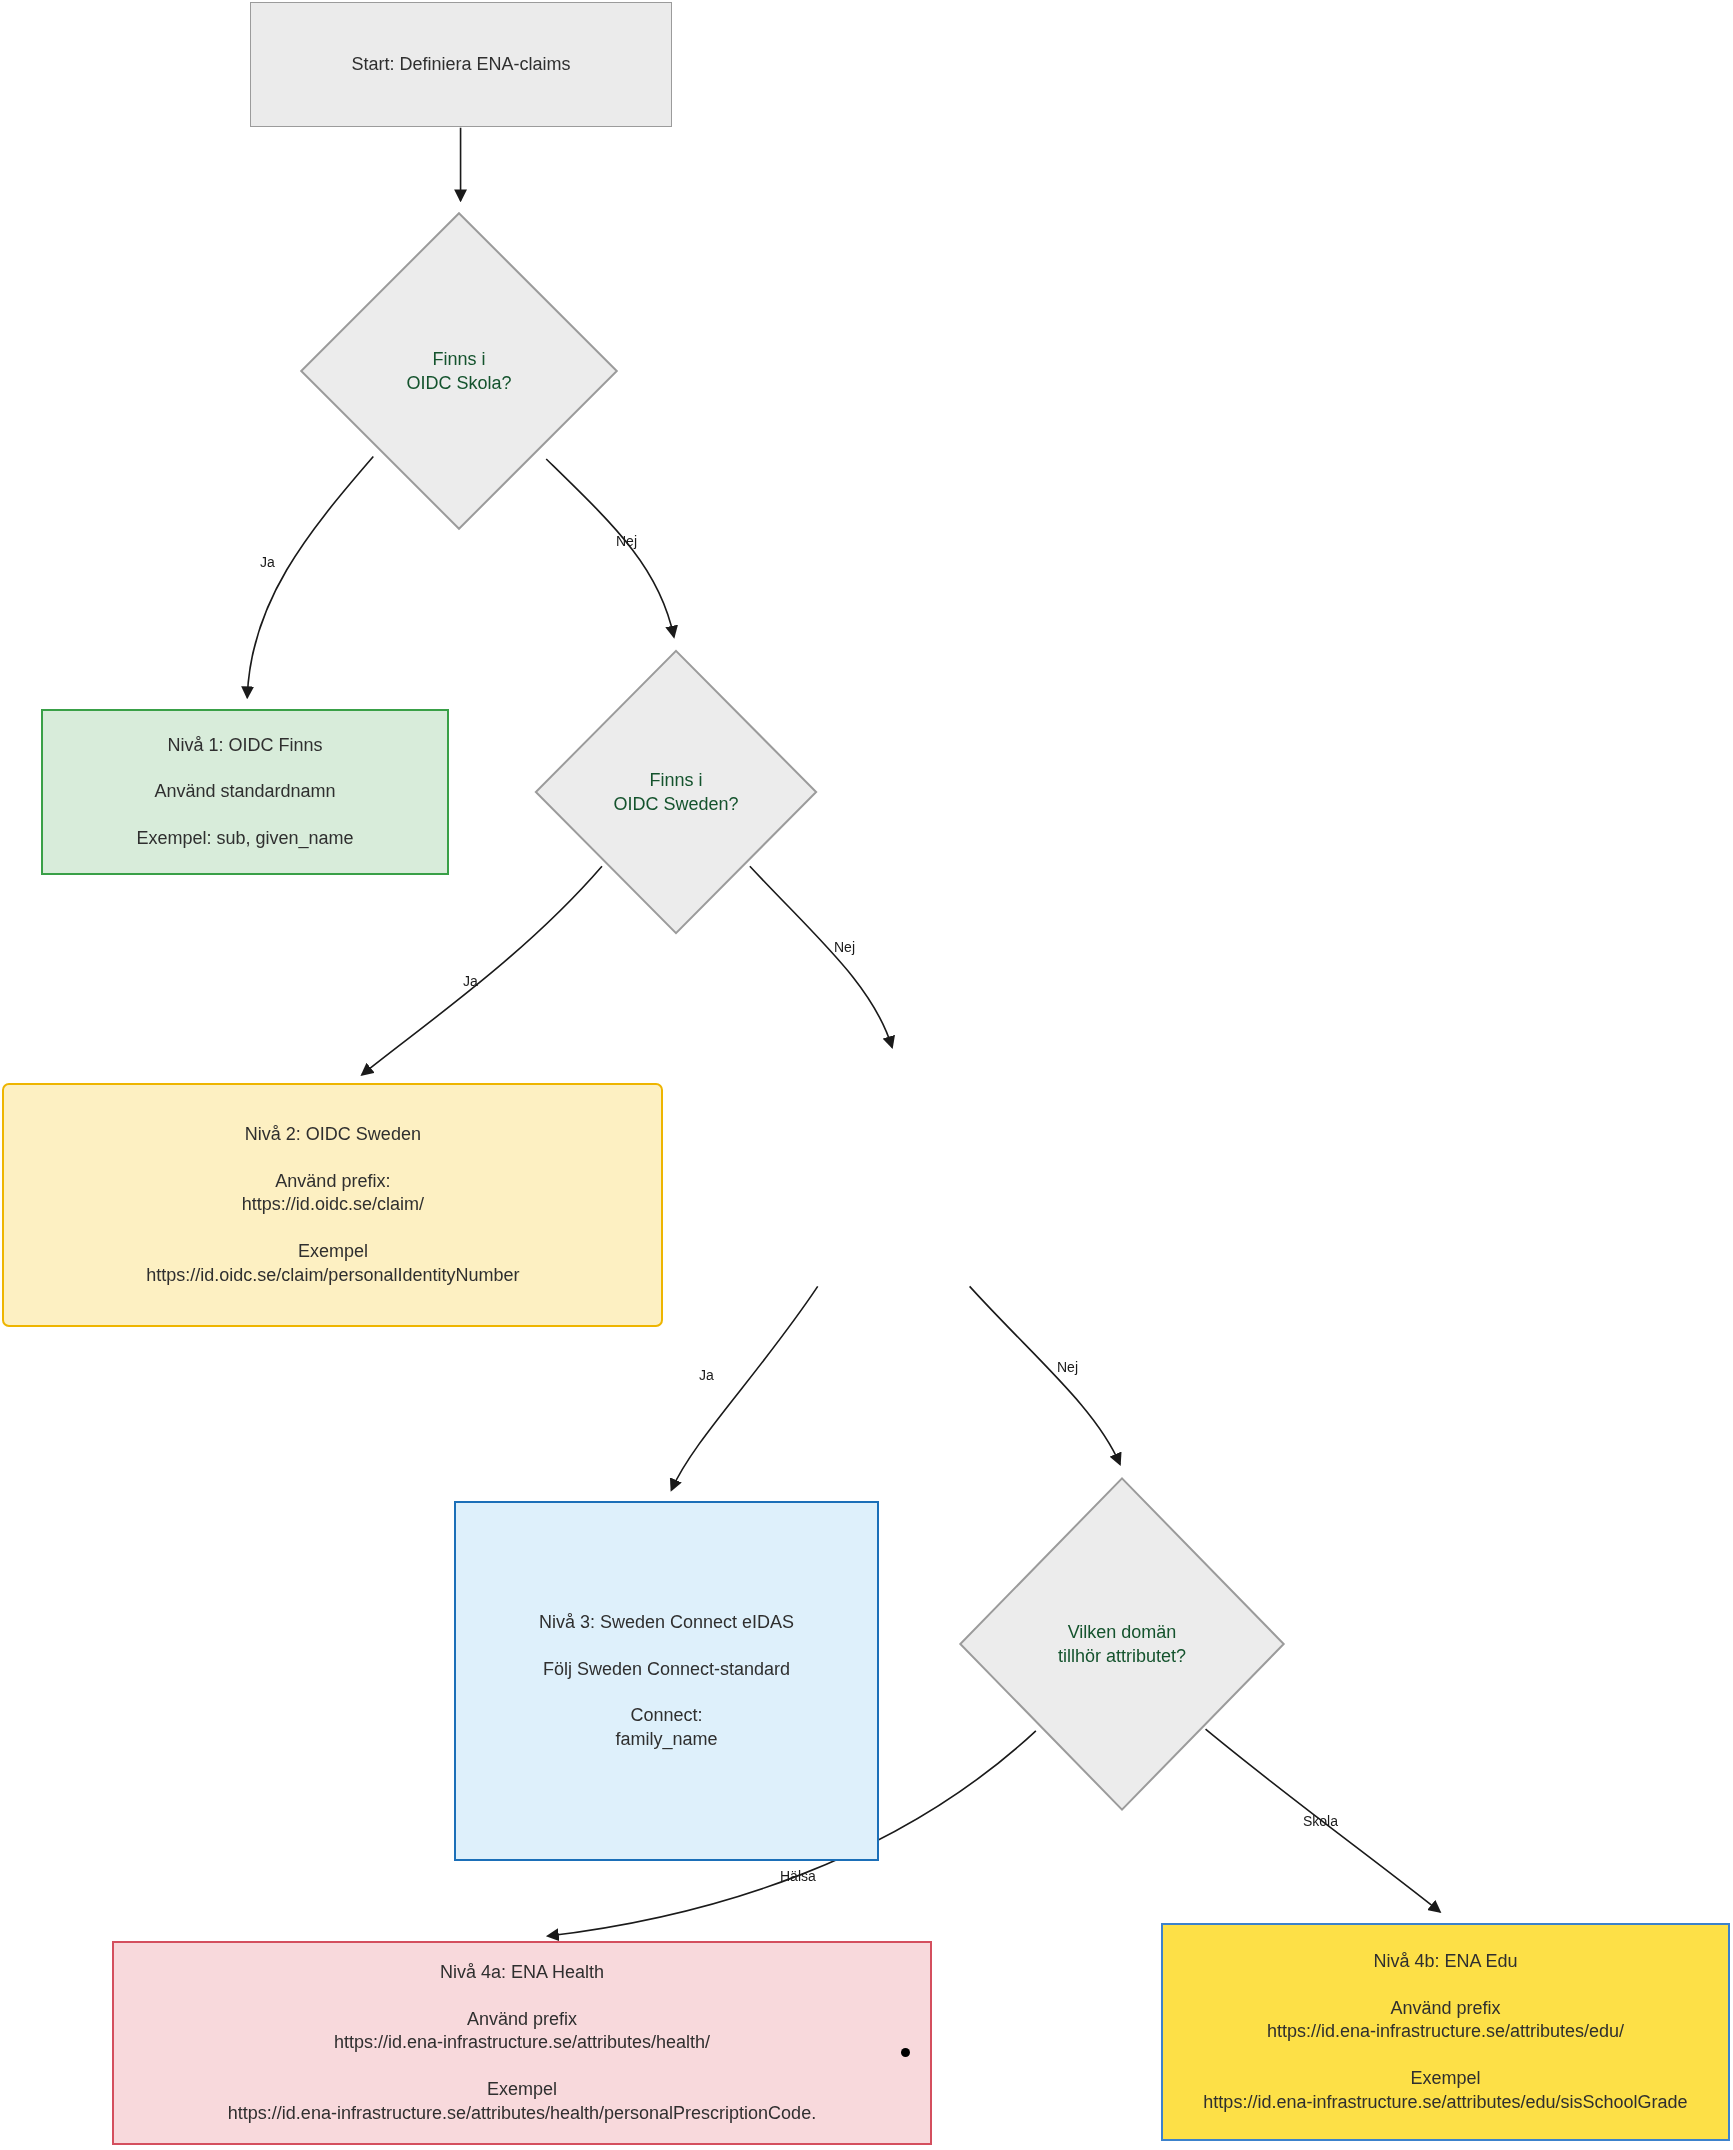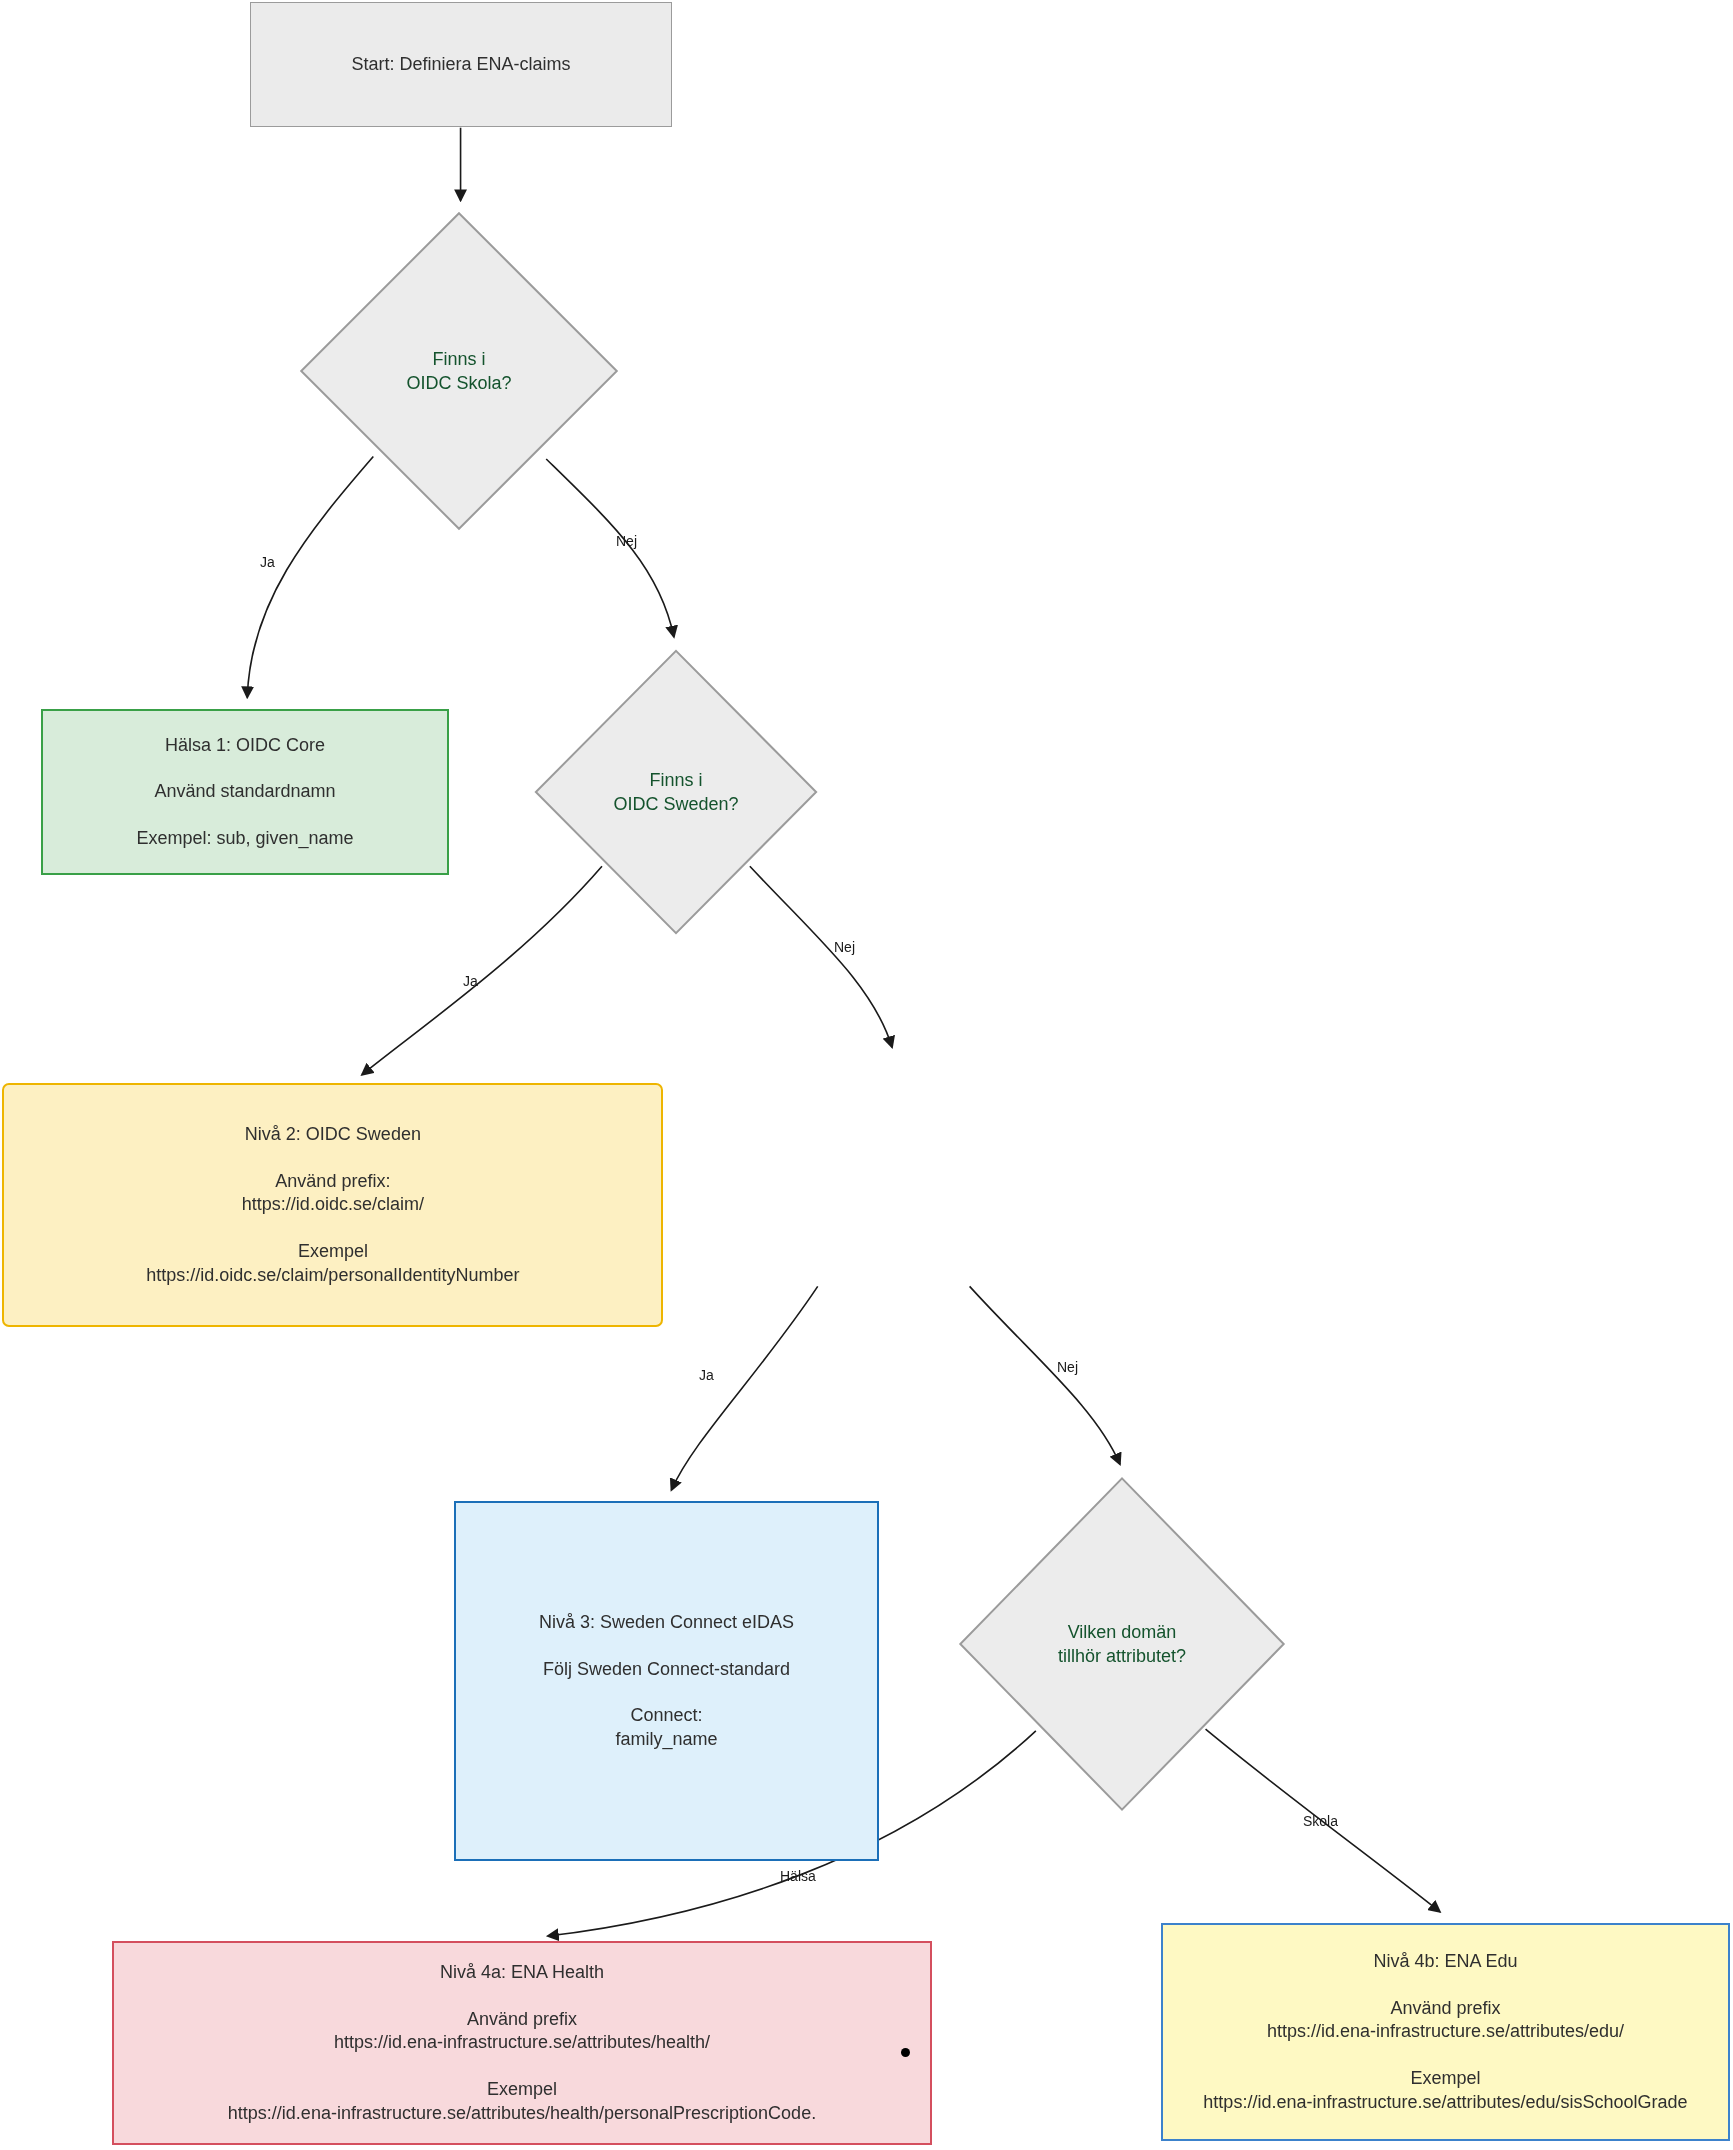--- a/index.html
+++ b/index.html
@@ -16,21 +16,21 @@
   .diamond { position: absolute; }
   .diamond .shape { position: absolute; left: 0; top: 0; width: 100%; height: 100%; }
   .diamond-text { position: absolute; left: 0; top: 0; right: 0; bottom: 0; display: flex;
           flex-direction: column; justify-content: center; align-items: center; text-align: center;
           color: #14532d; font-size: 18px; line-height: 24px; }
   .edge-label { position: absolute; font-size: 14px; color: #1a1a1a; }
   .level1 { background: #d8ecda; border-color: #39a047; }
   .level2 { background: #fdf0c2; border-color: #eeb500; border-radius: 7px; }
   .level3 { background: #def0fb; border-color: #1b6fb8; }
   .level4a { background: #f8d9dc; border-color: #d44f5e; }
-  .level4b { background: #fef9c3; border-color: #3c82cc; text-align: center; }
+  .level4b { background: #fde047; border-color: #3c82cc; text-align: center; }
   .dot { position: absolute; width: 9px; height: 9px; border-radius: 50%; background: #000; }
 </style>
 </head>
 <body>
 
 <div class="canvas">
 
   <svg class="edges" viewBox="0 0 2146 2662">
     <defs>
       <marker id="arrowhead" viewBox="0 0 10 10" refX="8.5" refY="5" markerWidth="8" markerHeight="8" orient="auto-start-reverse">
@@ -56,21 +56,21 @@
     <svg class="shape" viewBox="0 0 100 100" preserveAspectRatio="none">
       <polygon points="50,1 99,50 50,99 1,50" fill="#ececec" stroke="#9b9b9b" stroke-width="2" vector-effect="non-scaling-stroke"></polygon>
     </svg>
     <div class="diamond-text">
       <div>Finns  i</div>
       <div>OIDC Skola?</div>
     </div>
   </div>
 
   <div class="node levelbox level1" style="left:41px; top:709px; width:408px; height:166px;">
-    <div>Hälsa 1: OIDC Core</div>
+    <div>Nivå 1: OIDC Finns</div>
     <div class="gap">Använd standardnamn</div>
     <div class="gap">Exempel: sub, given_name</div>
   </div>
 
   <div class="diamond" style="left:533px; top:648px; width:286px; height:288px;">
     <svg class="shape" viewBox="0 0 100 100" preserveAspectRatio="none">
       <polygon points="50,1 99,50 50,99 1,50" fill="#ececec" stroke="#9b9b9b" stroke-width="2" vector-effect="non-scaling-stroke"></polygon>
     </svg>
     <div class="diamond-text">
       <div>Finns i</div>

